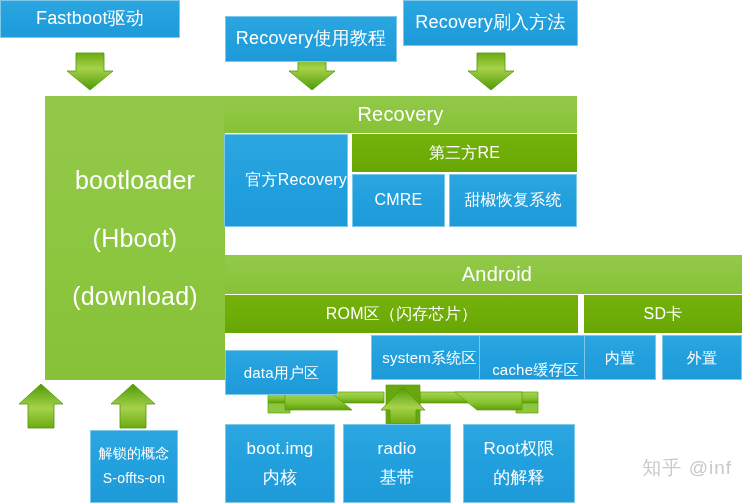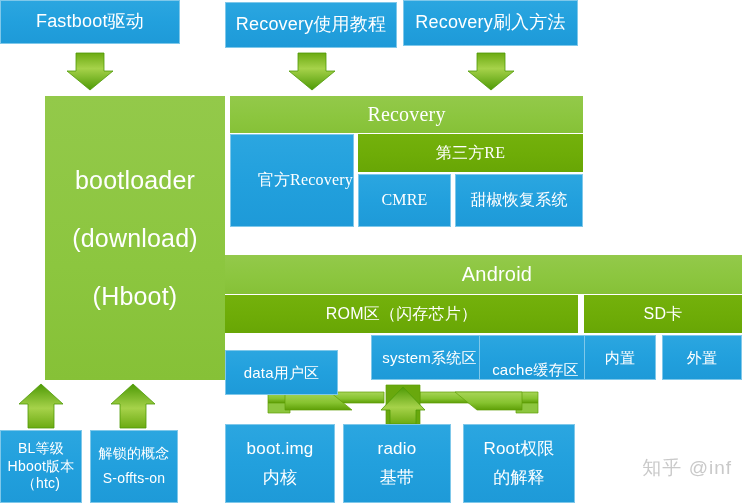--- a/index.html
+++ b/index.html
@@ -138,39 +138,39 @@
       <path d="M268,392 L290,392 L290,414 L268,414 Z" fill="url(#gm)" opacity="0.0"></path>
       <path d="M268,403 L290,403 L290,413 L268,413 Z" fill="#8dc63f" stroke="#5e9f07" stroke-width="0.7"></path>
       <path d="M516,403 L538,403 L538,413 L516,413 Z" fill="#8dc63f" stroke="#5e9f07" stroke-width="0.7"></path>
       <path d="M285,392 L330,392 L352,410 L285,410 Z" fill="url(#gm2)" stroke="#5e9f07" stroke-width="0.7"></path>
       <path d="M455,392 L522,392 L522,410 L477,410 Z" fill="url(#gm2)" stroke="#5e9f07" stroke-width="0.7"></path>
       <path d="M386,385 L420,385 L420,424 L386,424 Z" fill="#69a80d" stroke="#5e9f07" stroke-width="0.7"></path>
       <path d="M403,387 L425,410 L416,410 L416,424 L390,424 L390,410 L381,410 Z" fill="url(#gvup)" stroke="#4e9a06" stroke-width="0.8"></path>
     </g>
   </svg>
 
-  <div class="node blue t18" style="left:0px; top:0px; width:180px; height:44px;justify-content:center;">
+  <div class="node blue t18" style="left:0px; top:0px; width:180px; height:38px;justify-content:center;">
     <span class="line">Fastboot驱动</span>
   </div>
 
-  <div class="node blue t18" style="left:225px; top:2px; width:172px; height:46px;">
+  <div class="node blue t18" style="left:225px; top:16px; width:172px; height:46px;">
     <span class="line">Recovery使用教程</span>
   </div>
 
   <div class="node blue t18" style="left:403px; top:0px; width:175px; height:46px;">
     <span class="line">Recovery刷入方法</span>
   </div>
 
   <div class="node green-panel t25" style="left:0px; top:96px; width:180px; height:284px; justify-content:center; gap:26px;margin-left:45px;">
     <span class="line">bootloader</span>
+    <span class="line">(Hboot)</span>
     <span class="line">(download)</span>
-    <span class="line">(Hboot)</span>
-  </div>
-
-  <div style="position:absolute; left:230px; top:96px; width:353px; height:104px;font-family:Liberation Serif, serif;">
+  </div>
+
+  <div style="position:absolute; left:224px; top:96px; width:353px; height:104px;">
 
     <div class="node green t20" style="left:0px; top:0px; width:353px; height:37px; font-size:20px;">
       <span class="line">Recovery</span>
     </div>
 
     <div class="node blue t16" style="left:0px; top:38px; width:124px; height:93px;align-items:flex-end;">
       <span class="line">官方Recovery</span>
     </div>
 
     <div class="node green-dark t16" style="left:128px; top:38px; width:225px; height:38px;">
@@ -211,25 +211,20 @@
     </div>
 
     <div class="node blue t15" style="left:359px; top:80px; width:72px; height:45px;">
       <span class="line">内置</span>
     </div>
     <div class="node blue t15" style="left:437px; top:80px; width:80px; height:45px;">
       <span class="line">外置</span>
     </div>
   </div>
 
-  <div class="node blue t14" style="left:0px; top:430px; width:82px; height:73px;">
-    <span class="line">BL等级</span>
-    <span class="line">Hboot版本</span>
-    <span class="line">（htc)</span>
-  </div>
 
   <div class="node blue t14" style="left:90px; top:430px; width:88px; height:73px; justify-content:center; gap:7px;">
     <span class="line">解锁的概念</span>
     <span class="line">S-offts-on</span>
   </div>
 
   <div class="node blue t17" style="left:225px; top:424px; width:110px; height:79px; gap:7px;">
     <span class="line">boot.img</span>
     <span class="line">内核</span>
   </div>

